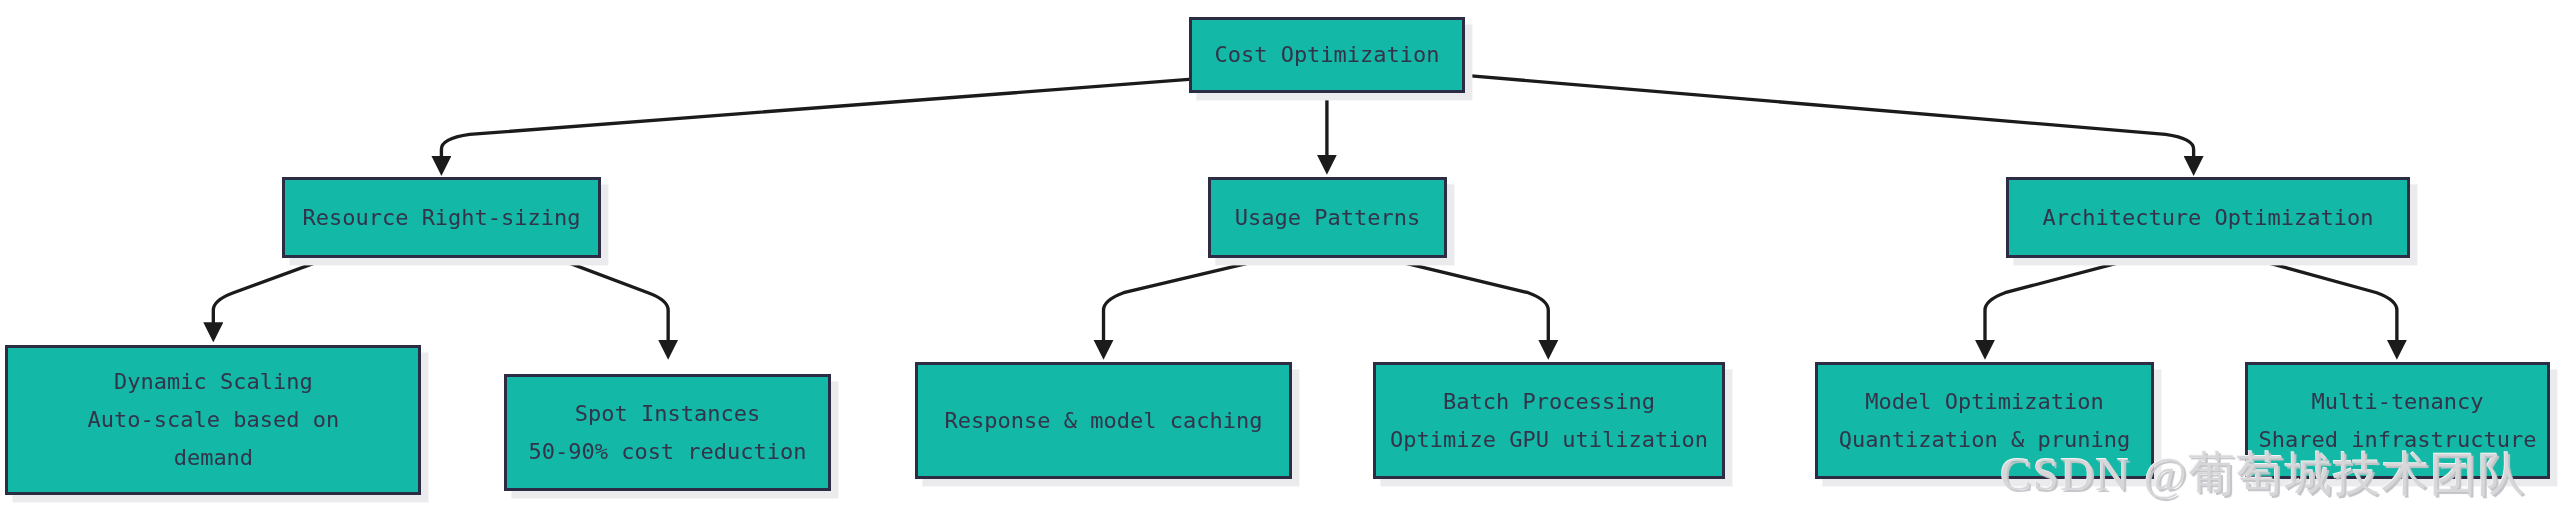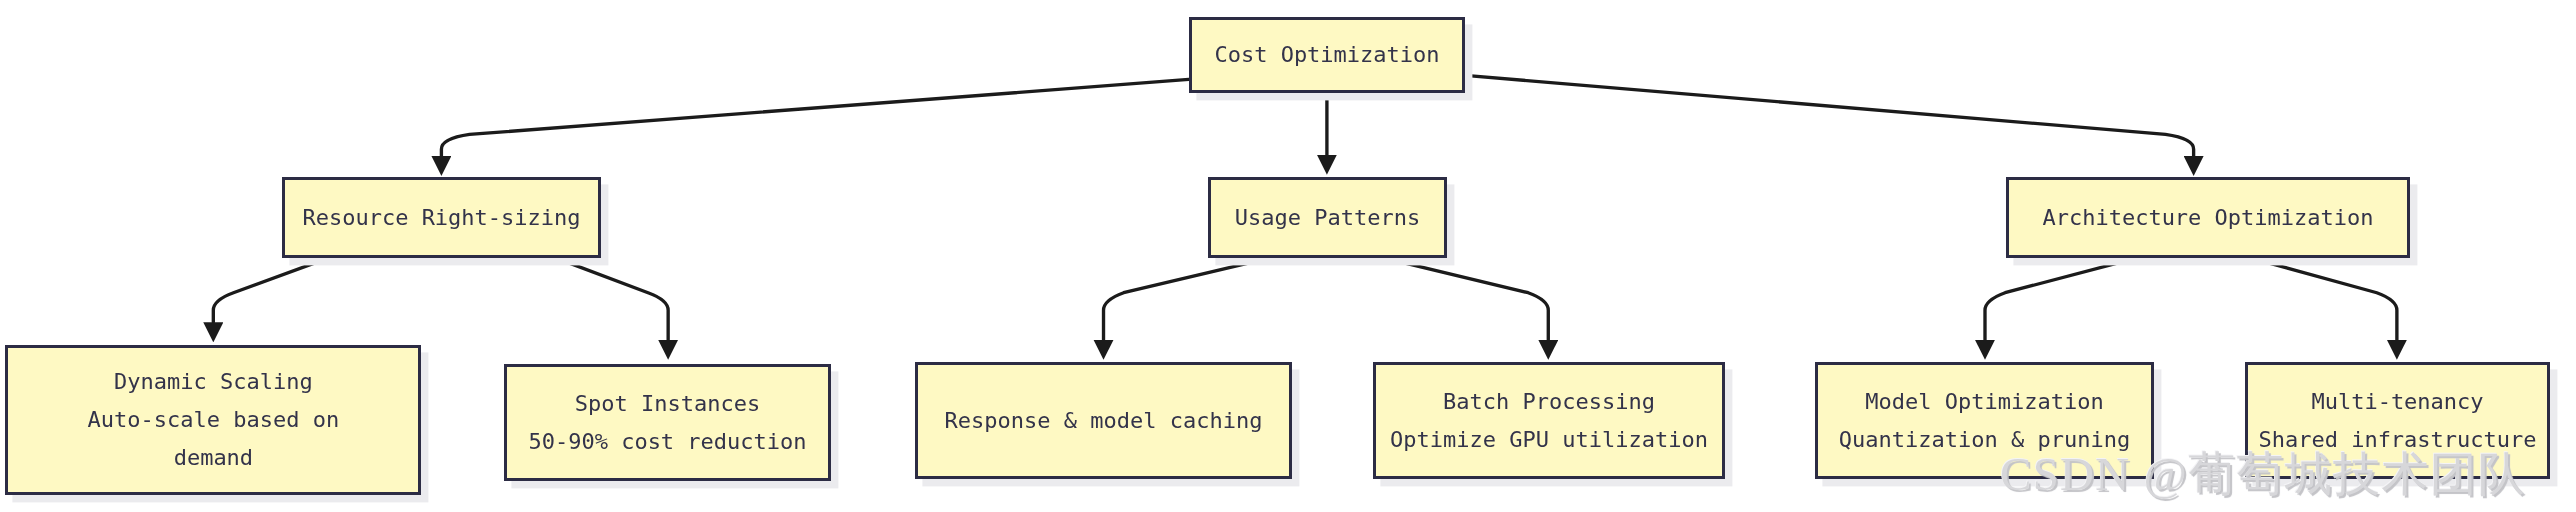--- a/index.html
+++ b/index.html
@@ -7,21 +7,21 @@
     position:relative;
     width:2576px;height:513px;
     background:#ffffff;
     overflow:hidden;
     font-family:"DejaVu Sans Mono","Liberation Mono",monospace;
   }
   #edges{position:absolute;left:0;top:0;z-index:1;}
   .node{
     position:absolute;
     box-sizing:border-box;
-    background:#fef9c3;
+    background:#14b8a6;
     border:3.4px solid #2c2c44;
     box-shadow:7.4px 7.4px 0 #ebebee;
     color:#33334a;
     display:flex;
     flex-direction:column;
     align-items:center;
     justify-content:center;
     text-align:center;
     font-size:22px;
     line-height:38px;
@@ -78,21 +78,21 @@
   </div>
   <div class="node" style="left:2006px;top:177px;width:404px;height:81px">
     <span class="nline">Architecture Optimization</span>
   </div>
 
   <div class="node" style="left:5.4px;top:345px;width:416px;height:150px">
     <span class="nline">Dynamic Scaling</span>
     <span class="nline">Auto-scale based on</span>
     <span class="nline">demand</span>
   </div>
-  <div class="node" style="left:504px;top:364px;width:327px;height:117px">
+  <div class="node" style="left:504px;top:374px;width:327px;height:117px">
     <span class="nline">Spot Instances</span>
     <span class="nline">50-90% cost reduction</span>
   </div>
   <div class="node" style="left:915px;top:362px;width:377px;height:117px">
     <span class="nline">Response &amp; model caching</span>
   </div>
   <div class="node" style="left:1815px;top:362px;width:339px;height:117px">
     <span class="nline">Model Optimization</span>
     <span class="nline">Quantization &amp; pruning</span>
   </div>

